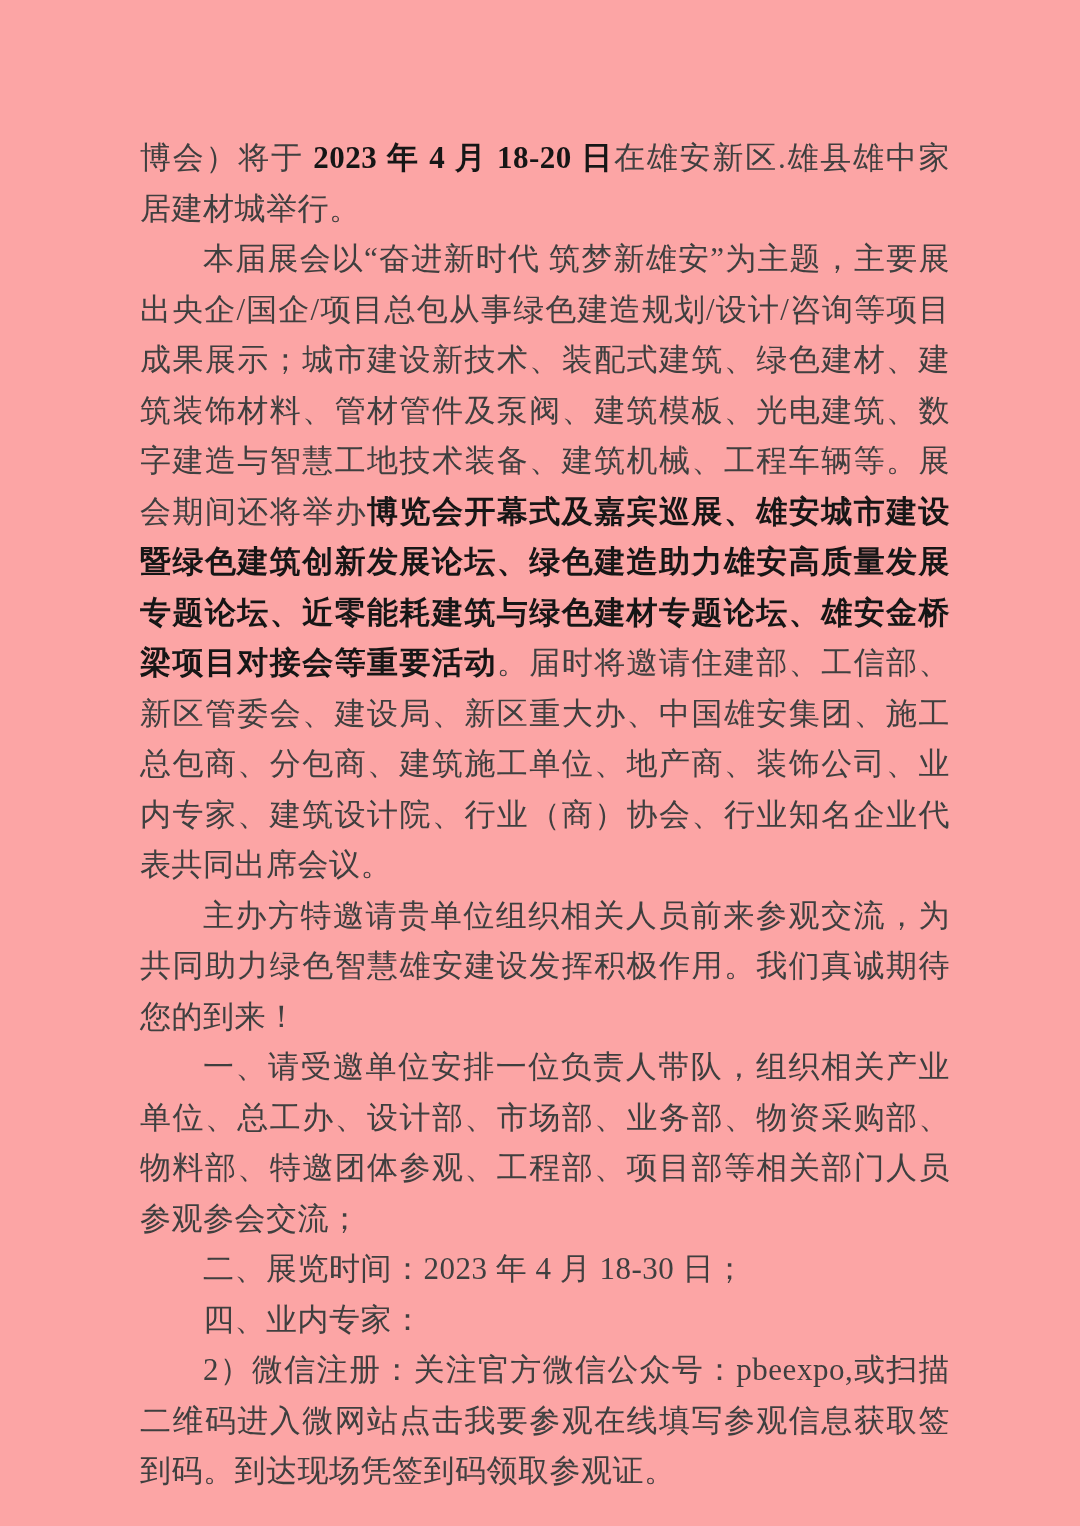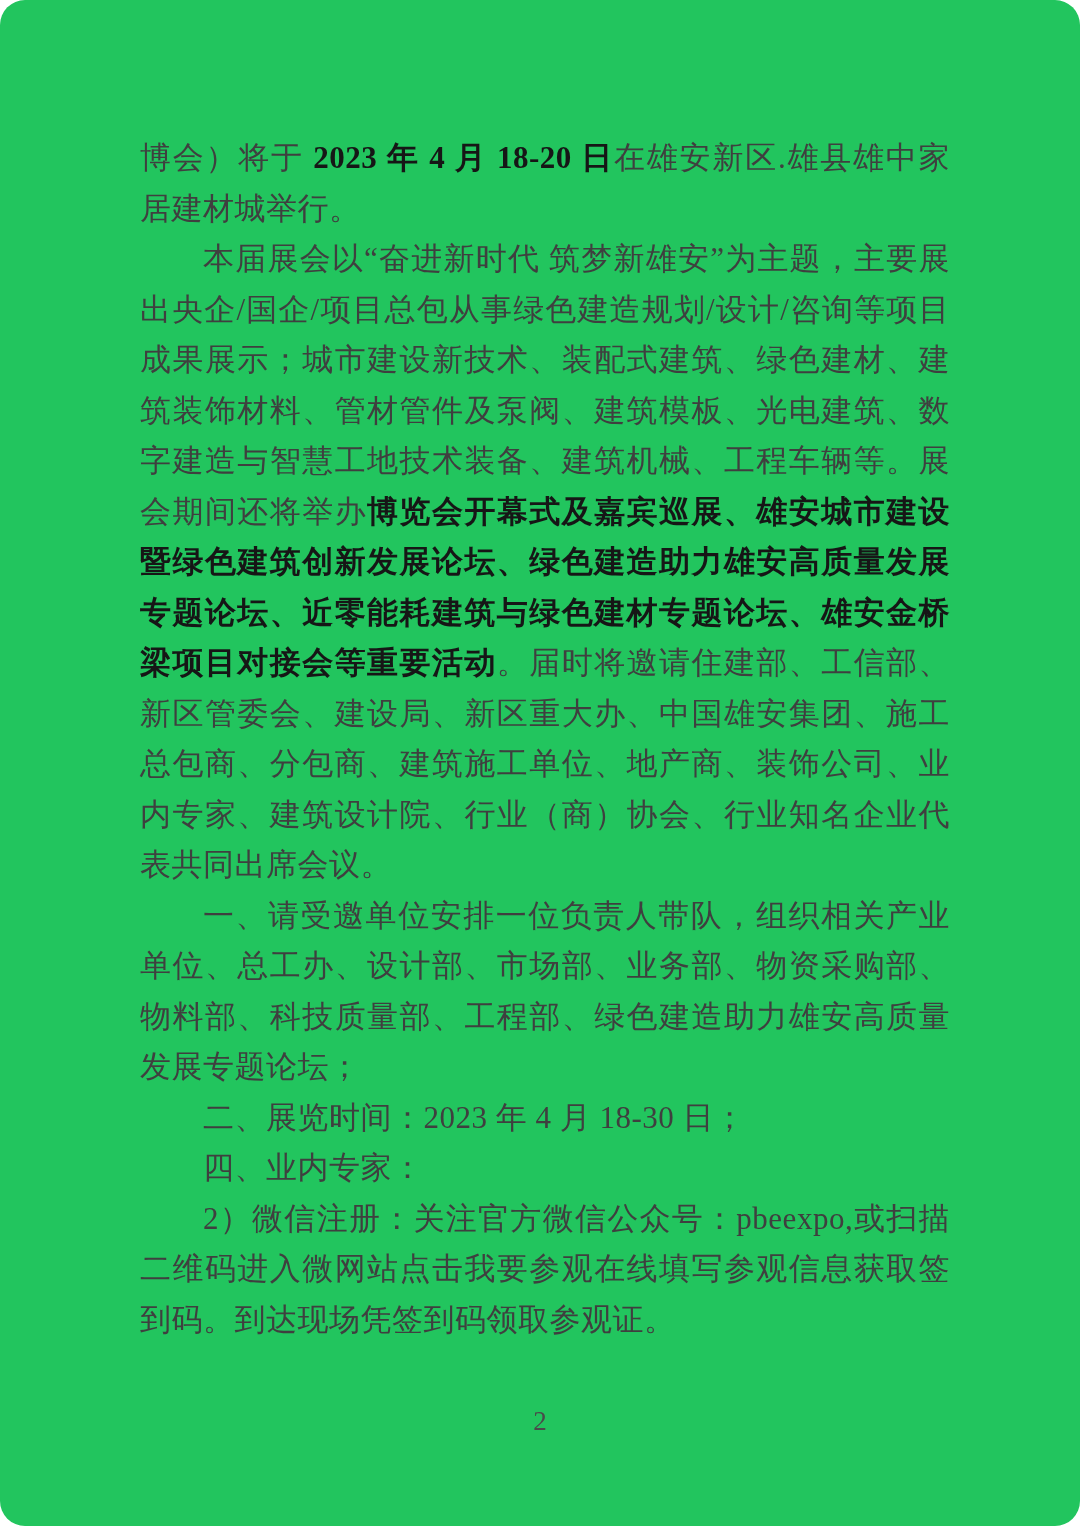--- a/index.html
+++ b/index.html
@@ -4,24 +4,23 @@
 <style>
   html, body {
     margin: 0;
     padding: 0;
     background: #ffffff;
   }
   .page {
     position: relative;
     width: 1080px;
     height: 1526px;
-    background: #22c55e;
+    background: #fca5a5;
     overflow: hidden;
     font-family: "Liberation Serif", "DejaVu Serif", serif;
-    border-radius: 25px;
   }
   .content {
     position: absolute;
     left: 140px;
     top: 133px;
     width: 810px;
     color: #3f3f3f;
     font-size: 31px;
     line-height: 50.5px;
     text-align: justify;
@@ -52,21 +51,22 @@
     letter-spacing: 0;
   }
 </style>
 </head>
 <body>
 
 <div class="page">
   <div class="content" id="paragraphs">
       <p class="para"><span class="">博会）将于 </span><span class="b">2023 年 4 月 18-20 日</span><span class="">在雄安新区.雄县雄中家居建材城举行。</span></p>
       <p class="para indent"><span class="">本届展会以“奋进新时代 筑梦新雄安”为主题，主要展出央企/国企/项目总包从事绿色建造规划/设计/咨询等项目成果展示；城市建设新技术、装配式建筑、绿色建材、建筑装饰材料、管材管件及泵阀、建筑模板、光电建筑、数字建造与智慧工地技术装备、建筑机械、工程车辆等。展会期间还将举办</span><span class="b">博览会开幕式及嘉宾巡展、雄安城市建设暨绿色建筑创新发展论坛、绿色建造助力雄安高质量发展专题论坛、近零能耗建筑与绿色建材专题论坛、雄安金桥梁项目对接会等重要活动</span><span class="">。届时将邀请住建部、工信部、新区管委会、建设局、新区重大办、中国雄安集团、施工总包商、分包商、建筑施工单位、地产商、装饰公司、业内专家、建筑设计院、行业（商）协会、行业知名企业代表共同出席会议。</span></p>
-      <p class="para indent"><span class="">一、请受邀单位安排一位负责人带队，组织相关产业单位、总工办、设计部、市场部、业务部、物资采购部、物料部、科技质量部、工程部、绿色建造助力雄安高质量发展专题论坛；</span></p>
+      <p class="para indent"><span class="">主办方特邀请贵单位组织相关人员前来参观交流，为共同助力绿色智慧雄安建设发挥积极作用。我们真诚期待您的到来！</span></p>
+      <p class="para indent"><span class="">一、请受邀单位安排一位负责人带队，组织相关产业单位、总工办、设计部、市场部、业务部、物资采购部、物料部、特邀团体参观、工程部、项目部等相关部门人员参观参会交流；</span></p>
       <p class="para indent"><span class="">二、展览时间：2023 年 4 月 18-30 日；</span></p>
       <p class="para indent"><span class="">四、业内专家：</span></p>
       <p class="para indent"><span class="">2）微信注册：关注官方微信公众号：pbeexpo,或扫描二维码进入微网站点击我要参观在线填写参观信息获取签到码。到达现场凭签到码领取参观证。</span></p>
     </div>
   <div class="footer">
     <span class="pagenum">2</span>
   </div>
 </div>
 
 </body></html>

